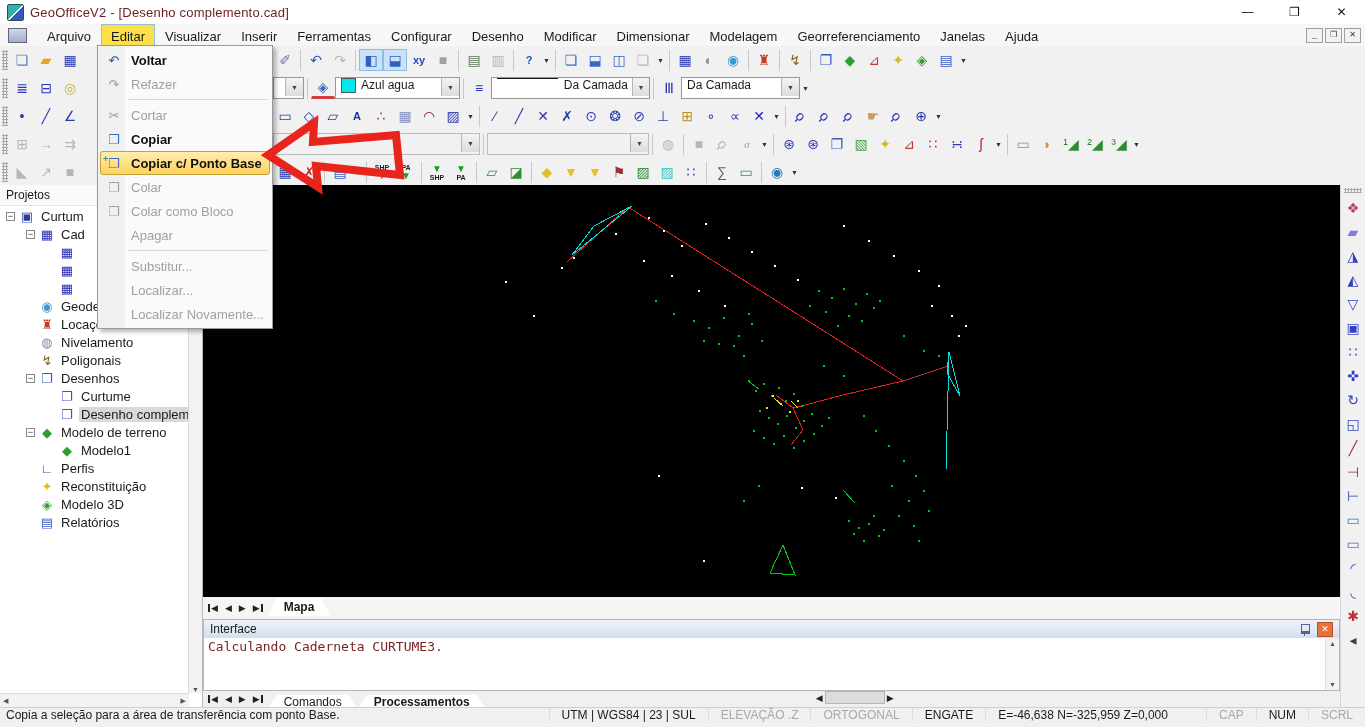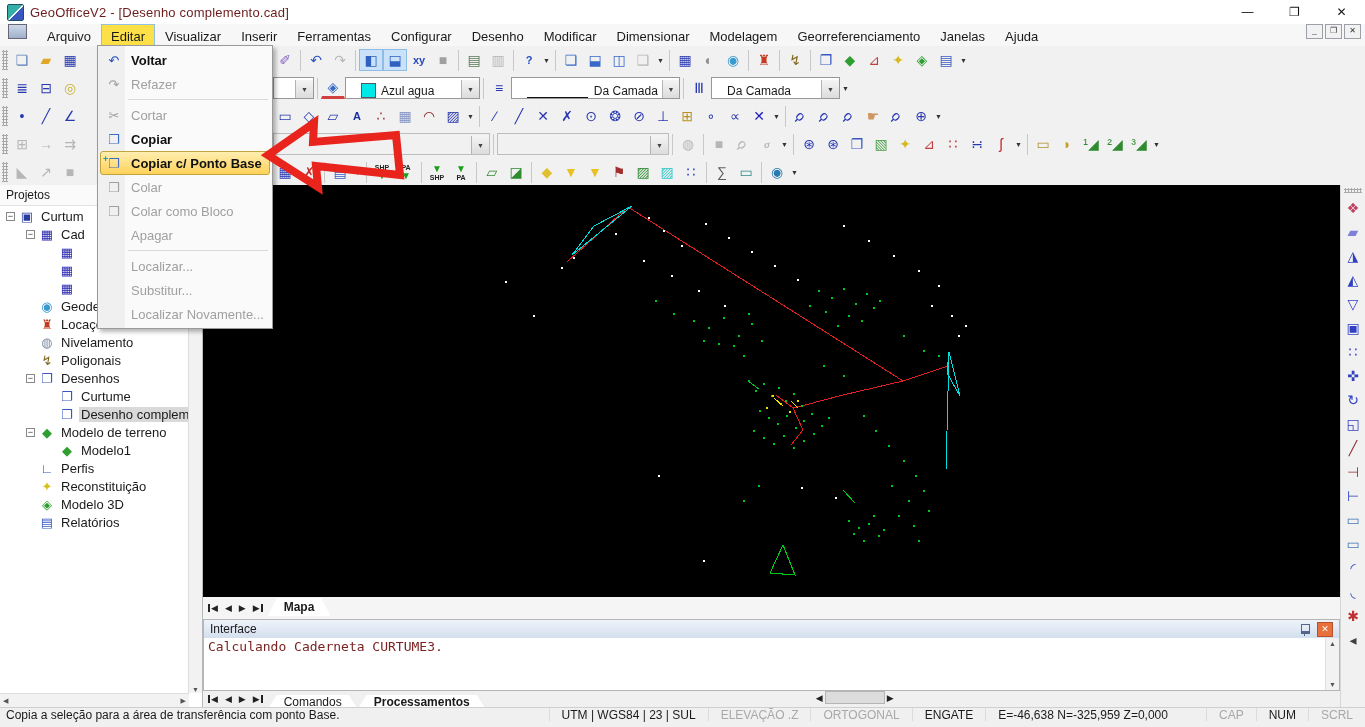--- a/index.html
+++ b/index.html
@@ -7,38 +7,38 @@
        font-family:"Liberation Sans",sans-serif;background:#f0f0f0;font-size:12px;color:#1a1a1a}
   .abs{position:absolute}
   
   #titlebar{left:0;top:0;width:1365px;height:24px;background:#ffffff;display:flex;align-items:center;border-bottom:1px solid #e6e6e6}
   #app-icon{width:15px;height:15px;margin:0 6px 0 7px;border-radius:2px;border:1px solid #1f4e5f;
             background:linear-gradient(135deg,#35b0a8 0 48%,#ffffff 48% 55%,#3858c0 55% 100%)}
   #win-title{font-size:13px;color:#6b1d1d;letter-spacing:.2px}
   #win-btns{margin-left:auto;display:flex;height:100%}
   .wbtn{width:47px;display:flex;align-items:center;justify-content:center;font-size:12px;color:#111}
   
-  #menubar{left:0;top:24px;width:1365px;height:22px;background:#f7f7f7;border-bottom:2px solid #14b8a6;display:flex;font-size:13px}
+  #menubar{left:0;top:24px;width:1365px;height:22px;background:#f7f7f7;border-bottom:2px solid #14b8a6;display:flex;align-items:center;font-size:13px}
   #mdi-doc-icon{width:17px;height:13px;margin:0 10px 0 8px;border:1px solid #667;background:linear-gradient(#cfd8e8,#9fb0cc)}
   .menu-top{padding:2px 9px;height:18px;display:flex;align-items:center;border:1px solid transparent}
   .menu-top.active{background:#fde047;border-color:#92c0e0}
   #mdi-btns{margin-left:auto;display:flex;gap:2px;margin-right:4px}
   .mdibtn{width:15px;height:13px;border:1px solid #9aa0a6;background:#f2f2f2;font-size:8px;line-height:11px;text-align:center;color:#333}
   
   .tbrow{position:absolute;left:0;width:1365px;height:28px;background:#f1f1f1;border-bottom:1px solid #e2e2e2;display:flex;align-items:center}
   .tb-grip{width:6px;height:20px;margin:0 2px;background-image:radial-gradient(#a8a8a8 1px,transparent 1.2px);background-size:3px 3px}
   .tb-sep{width:1px;height:21px;background:#c8c8c8;margin:0 3px}
   .tb-btn{width:24px;height:22px;display:flex;align-items:center;justify-content:center;font-size:14px;border:1px solid transparent;flex:none}
   .tb-btn .txt{font-size:11px;font-weight:bold}
   .tb-btn.hl{background:#c9e2f9;border-color:#8fbce4}
   .tb-btn.dis,.tb-btn.dis *{color:#b6b6b6!important}
   .rot{display:inline-block;transform:rotate(45deg)}
   .it{font-style:italic;font-family:"Liberation Serif",serif}
   .tb-caret{width:11px;height:22px;display:flex;align-items:center;justify-content:center;font-size:7px;color:#333;flex:none}
-  .tb-combo{display:flex;align-items:flex-end;height:20px;border:1px solid #979797;background:#fff;font-size:12px;padding-left:15px;flex:none}
+  .tb-combo{display:flex;align-items:flex-start;height:20px;border:1px solid #979797;background:#fff;font-size:12px;padding-left:5px;flex:none}
   .tb-combo .lbl{white-space:nowrap;margin-right:4px}
   .tb-combo .ccaret{width:17px;height:18px;margin-left:auto;background:linear-gradient(#f4f4f4,#dcdcdc);border-left:1px solid #b4b4b4;display:flex;align-items:center;justify-content:center;font-size:7px;color:#444}
   .tb-combo.disabled{background:#f1f1f1;border-color:#bdbdbd}
   .combo-line{width:64px;border-top:1px solid #111;margin-right:6px}
   .combo-swatch{width:13px;height:13px;border:1px solid #556;margin-right:5px;flex:none}
   .stackb{flex-direction:column;line-height:1}
   .stackb .s1{font-size:7px;font-weight:bold;color:#222}
   .stackb .s2{font-size:10px;color:#18a018}
   .paint{border-bottom:3px solid #d04040!important}
   
@@ -978,25 +978,25 @@
       <span class="mico">❒</span>
       <span class="mlabel">Colar como Bloco</span>
     </div>
     <div class="mitem dis">
       <span class="mico"></span>
       <span class="mlabel">Apagar</span>
     </div>
     <div class="msep"></div>
     <div class="mitem dis">
       <span class="mico"></span>
-      <span class="mlabel">Localizar...</span>
+      <span class="mlabel">Substitur...</span>
     </div>
     <div class="mitem dis">
       <span class="mico"></span>
-      <span class="mlabel">Substitur...</span>
+      <span class="mlabel">Localizar...</span>
     </div>
     <div class="mitem dis">
       <span class="mico"></span>
       <span class="mlabel">Localizar  Novamente...</span>
     </div>
   </div>
 
 <svg id="arrow-note" class="abs" viewBox="0 0 170 90">
   <polygon id="arrow-poly" points="18,42 64,10 63,29 146,22 150,62 66,53 68,74" fill="none" stroke-width="8" stroke-linejoin="miter" stroke="#e8241c"></polygon>
 </svg>

